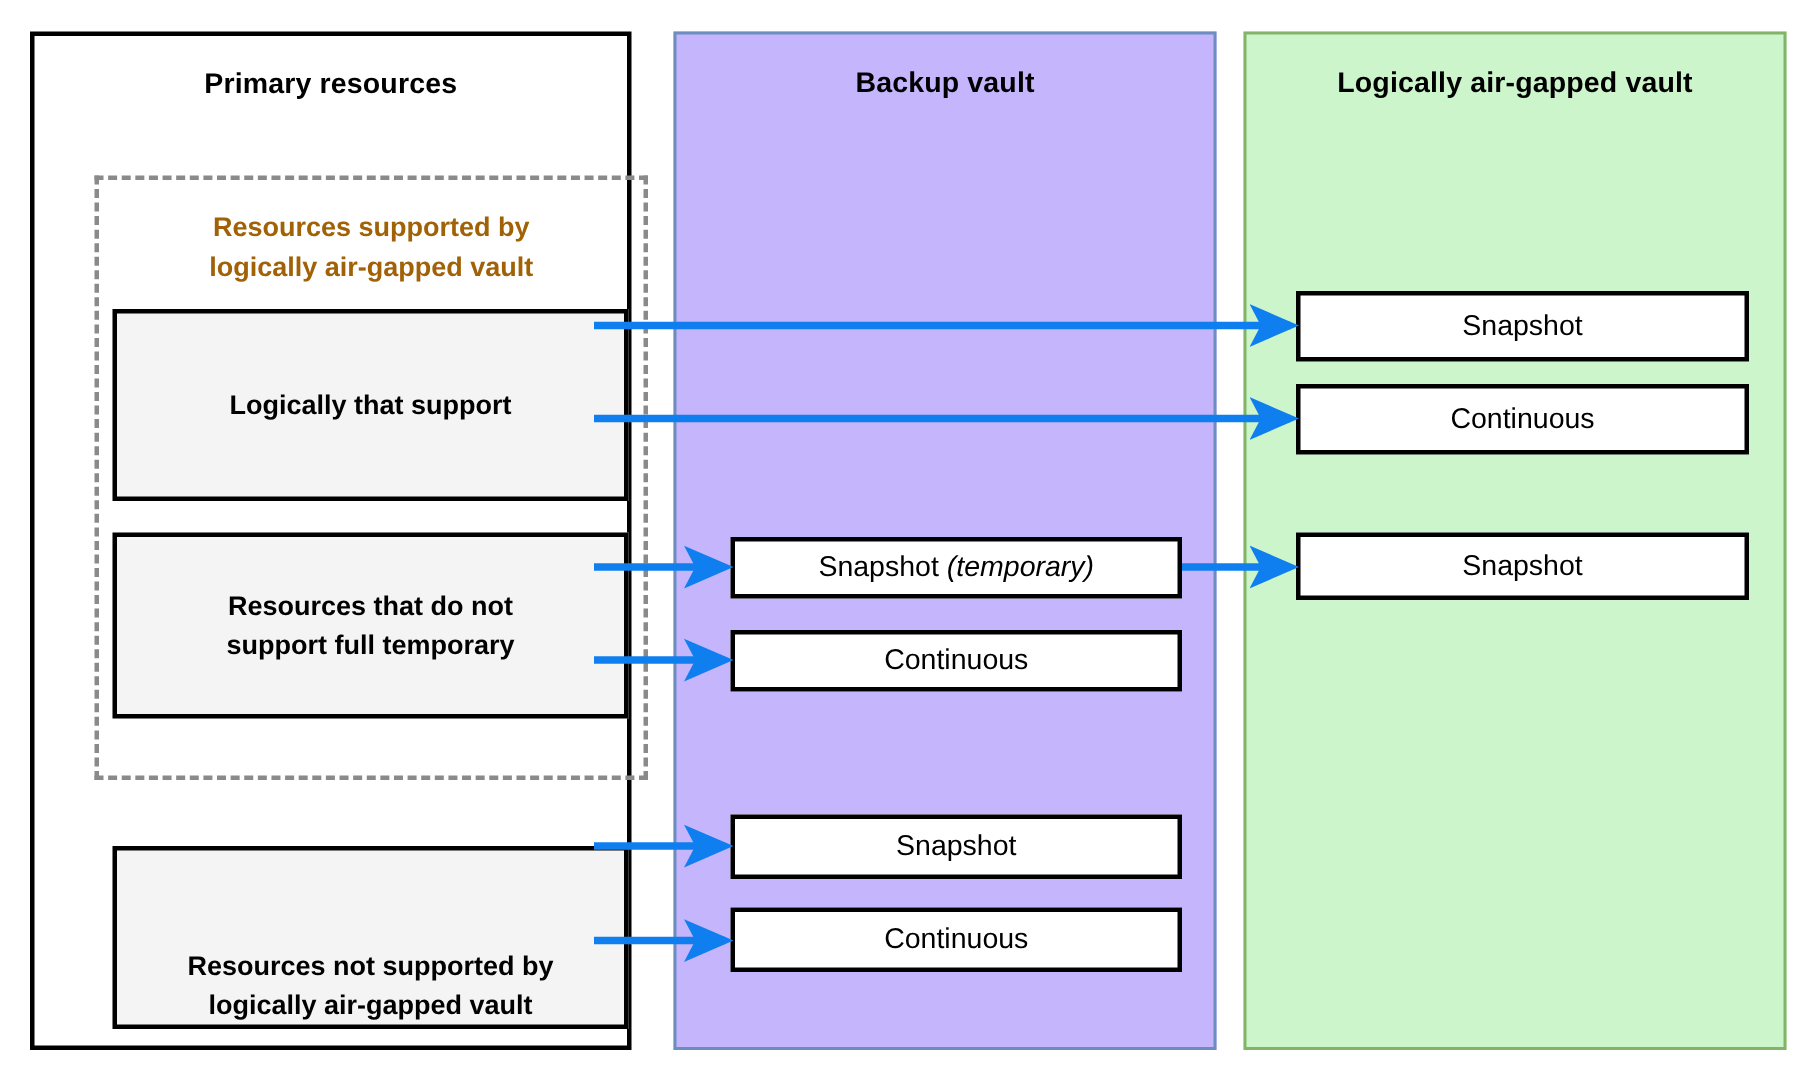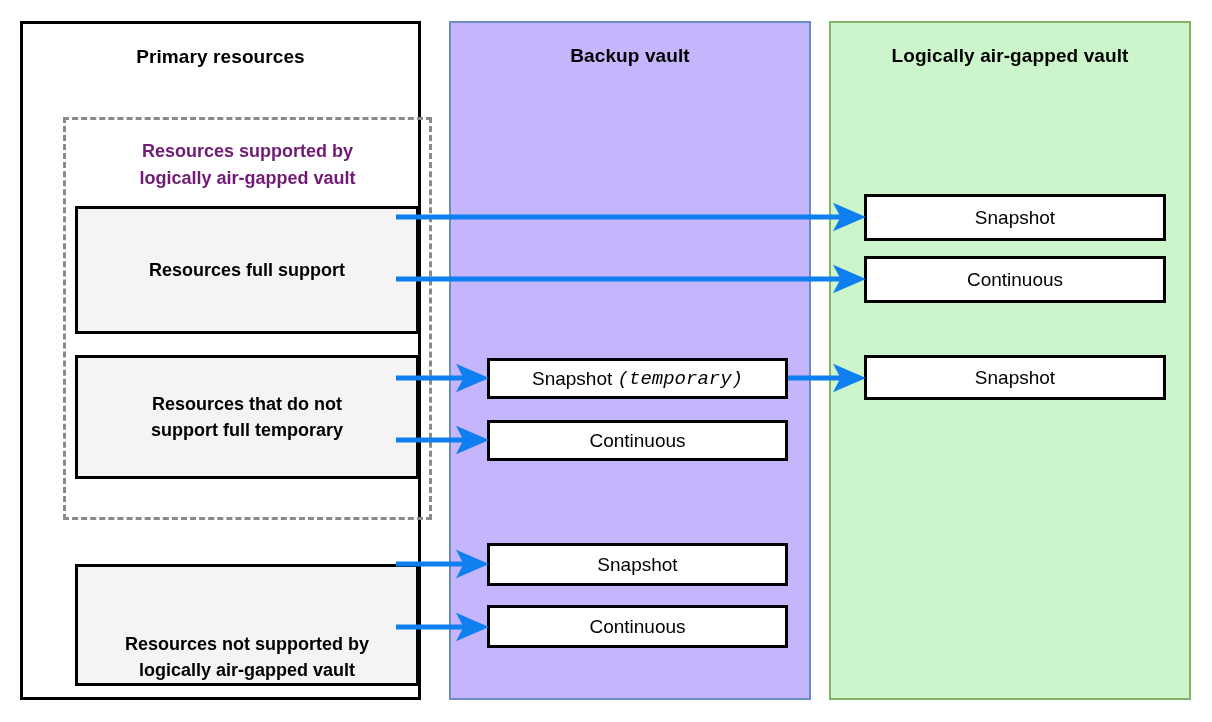--- a/index.html
+++ b/index.html
@@ -38,21 +38,21 @@
   #dashed-group {
     position: absolute;
     left: 40px; top: 93px; width: 369px; height: 403px;
     border: 3px dashed #8a8a8a;
     background: transparent;
   }
   #dashed-group-label {
     position: absolute;
     left: 0; right: 0; top: 18px;
     text-align: center;
-    font-size: 18px; font-weight: bold; line-height: 27px; color: #701a75;
+    font-size: 18px; font-weight: bold; line-height: 27px; color: #a16207;
   }
 
   
   .res-box {
     position: absolute;
     left: 52px; width: 344px;
     background: #f4f4f4; border: 3px solid #000;
     display: flex; align-items: center; justify-content: center;
     text-align: center;
     font-size: 18px; font-weight: bold; line-height: 26px; color: #000;
@@ -75,21 +75,21 @@
   #bv-snapshot-temp { top: 358px; height: 41px; }
   #bv-continuous-1  { top: 420px; height: 41px; }
   #bv-snapshot-2    { top: 543px; height: 43px; }
   #bv-continuous-2  { top: 605px; height: 43px; }
 
   .gv-box { left: 864px; width: 302px; }
   #gv-snapshot-1  { top: 194px; height: 47px; }
   #gv-continuous  { top: 256px; height: 47px; }
   #gv-snapshot-2  { top: 355px; height: 45px; }
 
-  .ital { font-style: italic; font-family: Liberation Mono, monospace; }
+  .ital { font-style: italic; }
 
   
   #arrow-layer {
     position: absolute; left: 0; top: 0;
     width: 1212px; height: 722px;
     pointer-events: none;
   }
 </style>
 </head>
 <body>
@@ -101,21 +101,21 @@
 
     <div id="dashed-group">
       <div id="dashed-group-label">
         <div>Resources supported by</div>
         <div>logically air-gapped vault</div>
       </div>
     </div>
 
     <div class="res-box" id="res-full">
       <div>
-        <div>Resources full support</div>
+        <div>Logically that support</div>
       </div>
     </div>
 
     <div class="res-box" id="res-notfull">
       <div>
         <div>Resources that do not</div>
         <div>support full temporary</div>
       </div>
     </div>
 

